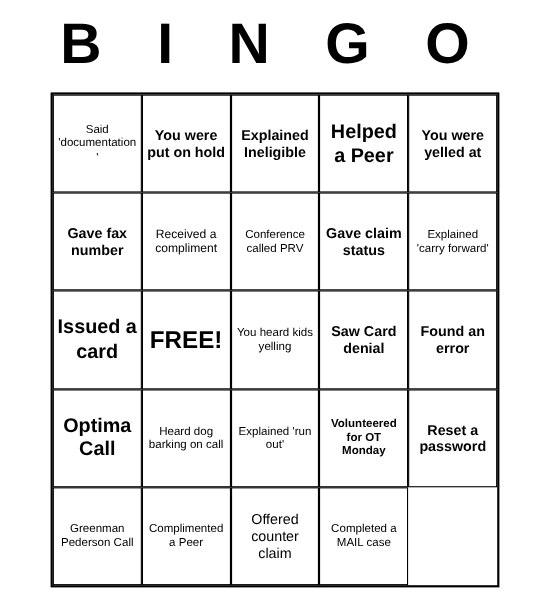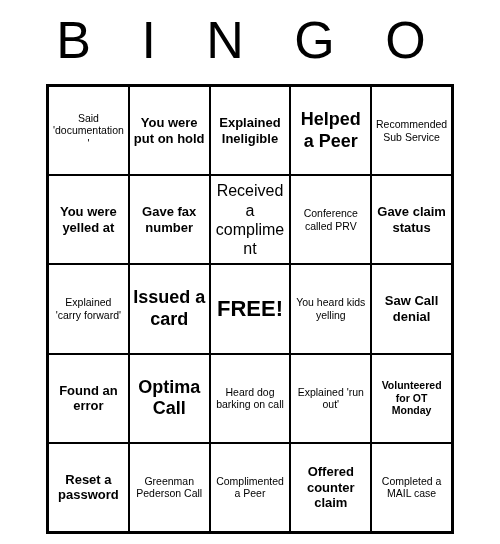--- a/index.html
+++ b/index.html
@@ -15,21 +15,21 @@
       font-family: Arial, sans-serif;
       display: flex;
       flex-direction: column;
       align-items: center;
       justify-content: flex-start;
       padding: 10px;
     }
 
     .bingo-title {
       font-size: 52px;
-      font-weight: normal;
+      font-weight: bold;
       letter-spacing: 18px;
       text-align: center;
       margin-bottom: 14px;
       width: 100%;
     }
 
     .bingo-grid {
       display: grid;
       grid-template-columns: repeat(5, 1fr);
       grid-template-rows: repeat(5, 1fr);
@@ -53,34 +53,33 @@
 </head>
 <body>
 
 <div class="bingo-title">B I N G O</div>
 
 <div class="bingo-grid">
 <div class="bingo-cell" style="font-size: 10.5px;">Said 'documentation'</div>
     <div class="bingo-cell" style="font-size: 13px; font-weight: bold;">You were put on hold</div>
     <div class="bingo-cell" style="font-size: 13px; font-weight: bold;">Explained Ineligible</div>
     <div class="bingo-cell" style="font-size: 18px; font-weight: bold;">Helped a Peer</div>
-    <div class="bingo-cell" style="font-size: 10.5px;">Recommended Sub Service</div>
     <div class="bingo-cell" style="font-size: 13px; font-weight: bold;">You were yelled at</div>
     <div class="bingo-cell" style="font-size: 13px; font-weight: bold;">Gave fax number</div>
-    <div class="bingo-cell" style="font-size: 16px;">Received a compliment</div>
+    <div class="bingo-cell" style="font-size: 11px;">Received a compliment</div>
     <div class="bingo-cell" style="font-size: 10.5px;">Conference called PRV</div>
     <div class="bingo-cell" style="font-size: 13px; font-weight: bold;">Gave claim status</div>
     <div class="bingo-cell" style="font-size: 10.5px;">Explained 'carry forward'</div>
     <div class="bingo-cell" style="font-size: 18px; font-weight: bold;">Issued a card</div>
     <div class="bingo-cell" style="font-size: 22px; font-weight: bold;">FREE!</div>
     <div class="bingo-cell" style="font-size: 10.5px;">You heard kids yelling</div>
-    <div class="bingo-cell" style="font-size: 13px; font-weight: bold;">Saw Call denial</div>
+    <div class="bingo-cell" style="font-size: 13px; font-weight: bold;">Saw Card denial</div>
     <div class="bingo-cell" style="font-size: 13px; font-weight: bold;">Found an error</div>
     <div class="bingo-cell" style="font-size: 18px; font-weight: bold;">Optima Call</div>
     <div class="bingo-cell" style="font-size: 10.5px;">Heard dog barking on call</div>
     <div class="bingo-cell" style="font-size: 10.5px;">Explained 'run out'</div>
     <div class="bingo-cell" style="font-size: 10.5px; font-weight: bold;">Volunteered for OT Monday</div>
     <div class="bingo-cell" style="font-size: 13px; font-weight: bold;">Reset a password</div>
     <div class="bingo-cell" style="font-size: 10.5px;">Greenman Pederson Call</div>
     <div class="bingo-cell" style="font-size: 10.5px;">Complimented a Peer</div>
-    <div class="bingo-cell" style="font-size: 13px; font-weight: bold;">Offered counter claim</div>
+    <div class="bingo-cell" style="font-size: 13px; font-weight: normal;">Offered counter claim</div>
     <div class="bingo-cell" style="font-size: 10.5px;">Completed a MAIL case</div>
   </div>
 
 </body></html>

